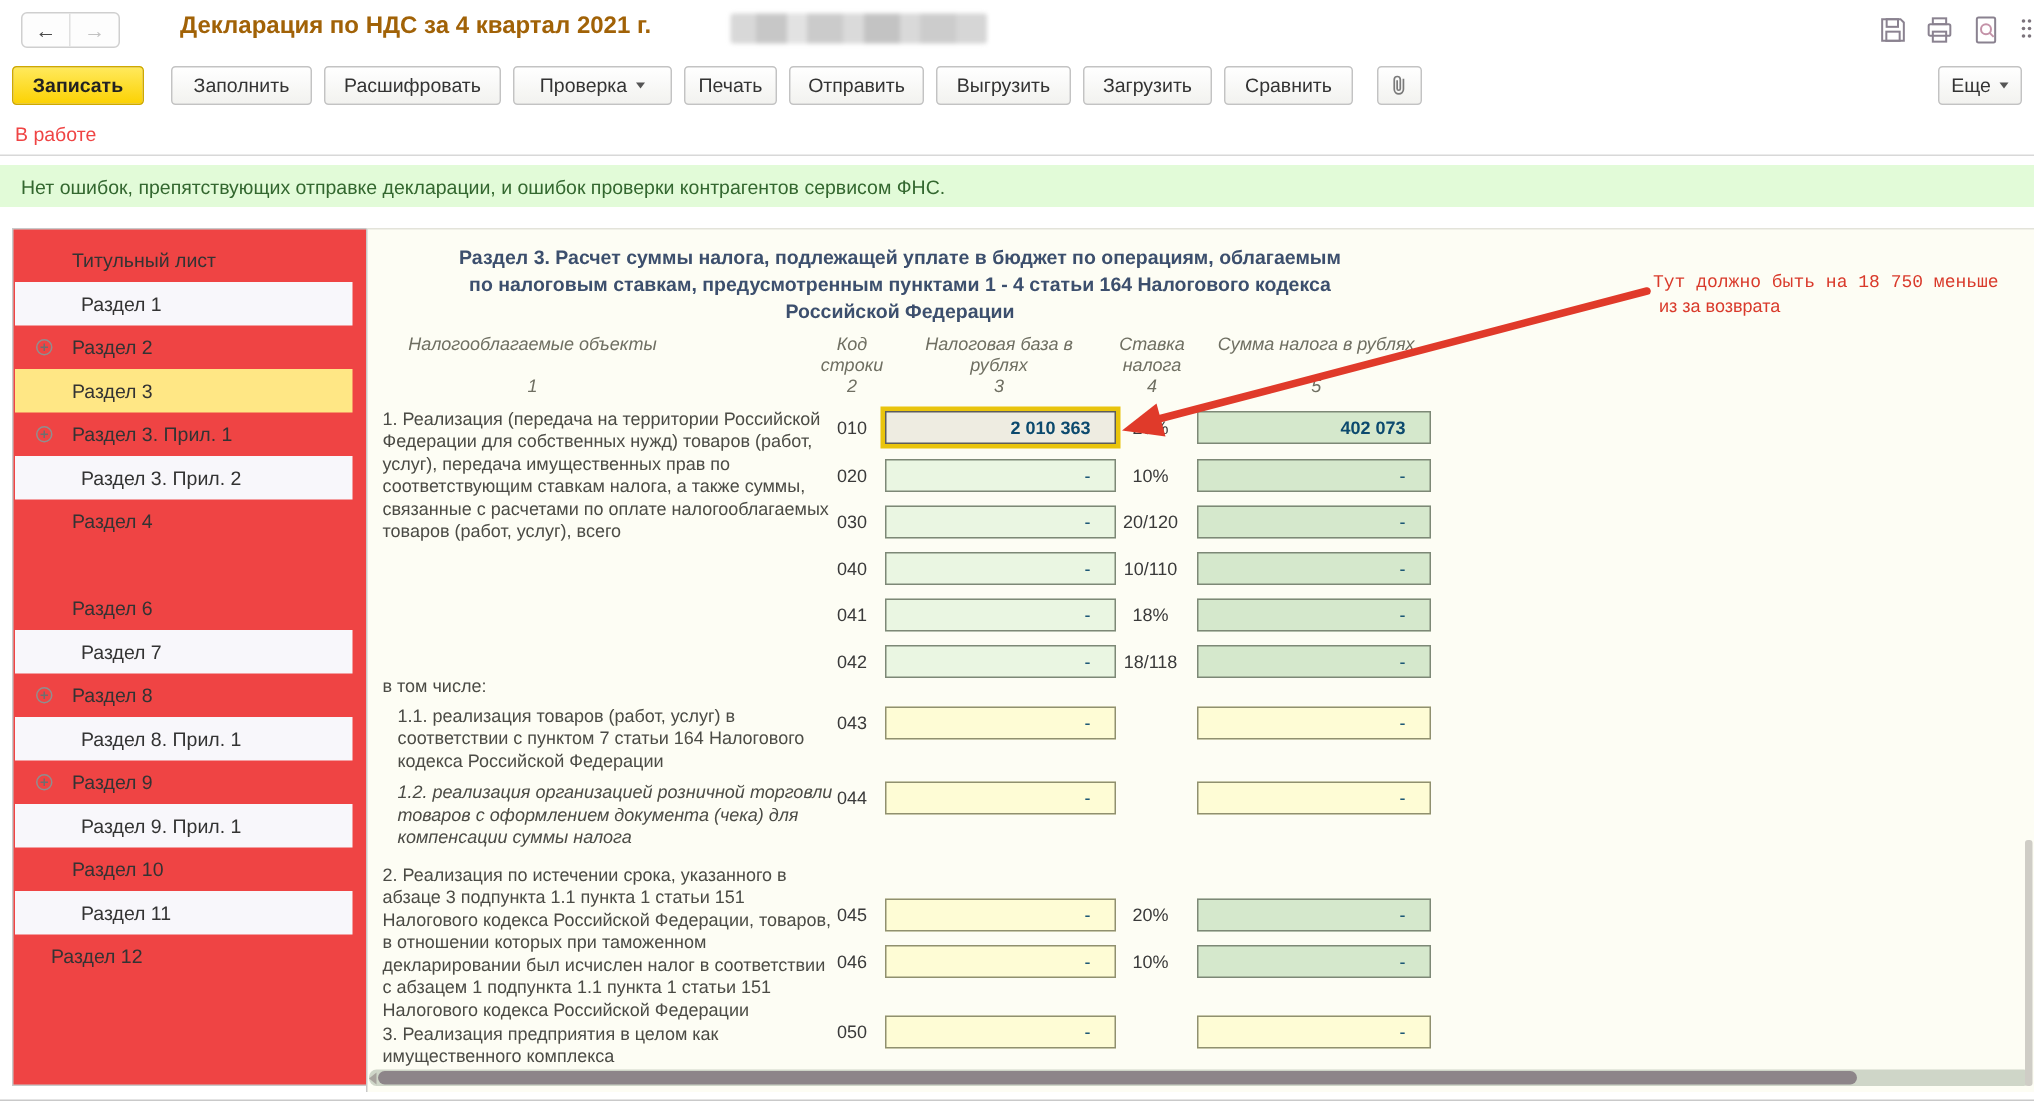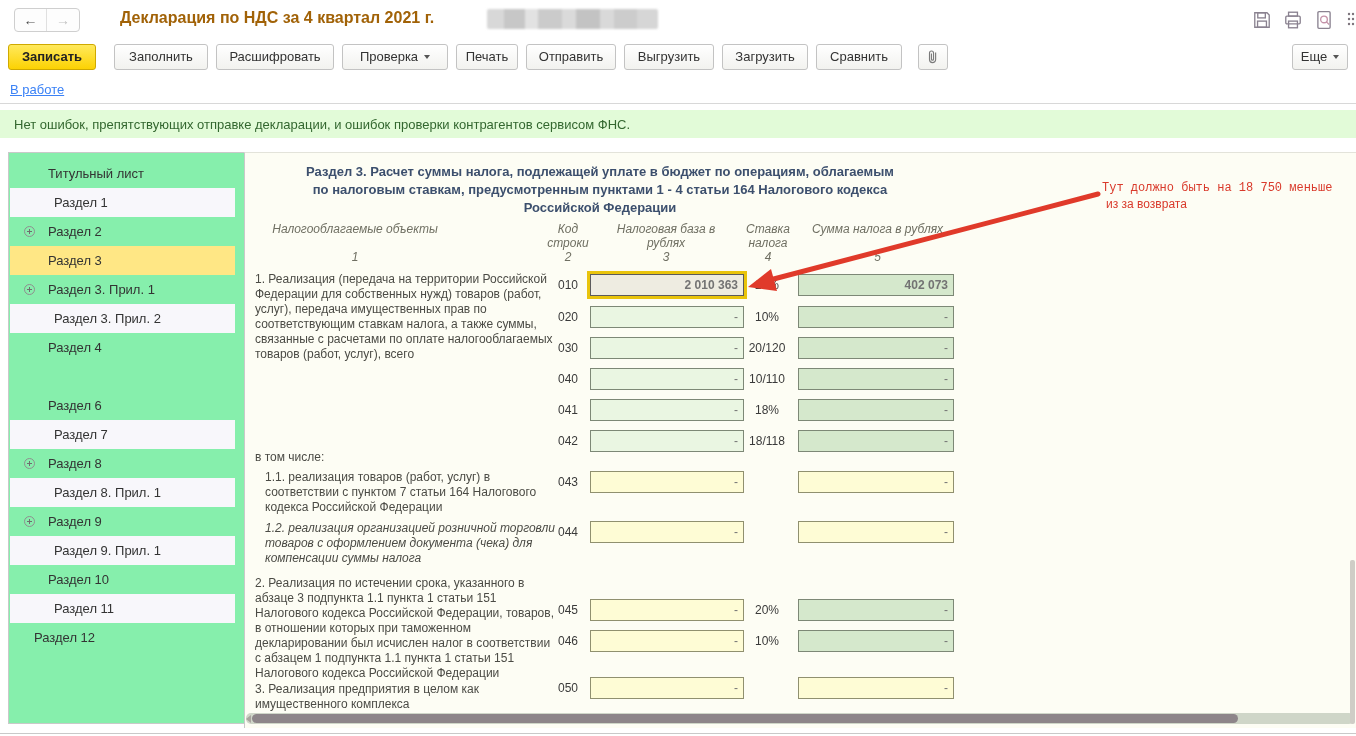--- a/index.html
+++ b/index.html
@@ -16,45 +16,45 @@
   .blurbox { left:487px; top:9px; width:171px; height:20px; border-radius:2px; filter:blur(1.3px);
     background:linear-gradient(90deg,#d8d8d8 0 10%,#c7c7c7 10% 22%,#e2e2e2 22% 30%,#cbcbcb 30% 44%,#dadada 44% 52%,#c3c3c3 52% 66%,#d9d9d9 66% 74%,#cccccc 74% 88%,#d6d6d6 88%); }
   .winicon { top:10px; width:20px; height:20px; cursor:default; }
 
   
   .btn { position:absolute; top:44px; height:26px; background:linear-gradient(#ffffff,#f2f2ef); border:1px solid #c3c3c3; border-radius:3px;
          font-size:13px; color:#333; text-align:center; line-height:24px; white-space:nowrap; }
   .btn.primary { background:linear-gradient(#ffe95c,#fcd203); border:1px solid #cfa900; font-weight:bold; color:#222; }
   .caret { display:inline-block; width:0; height:0; border-left:3.5px solid transparent; border-right:3.5px solid transparent; border-top:4px solid #555; margin-left:6px; vertical-align:2px; }
 
-  .statelink { left:10px; top:82px; font-size:13px; color:#3b82f6; text-decoration:underline; cursor:pointer; }
+  .statelink { left:10px; top:82px; font-size:13px; color:#ef4444; cursor:pointer; }
   .hsep { left:0; top:103px; width:1356px; height:1px; background:#d8d8d8; }
   .msgbar { left:0; top:110px; width:1356px; height:28px; background:#e2fbd8; }
   .msgbar span { position:absolute; left:14px; top:7px; font-size:13px; color:#33672f; }
 
   
-  .sidebar { left:8px; top:152px; width:251px; height:572px; background:#86efac; border:1px solid #c9c9c9; }
+  .sidebar { left:8px; top:152px; width:251px; height:572px; background:#ef4444; border:1px solid #c9c9c9; }
   .sitem { position:absolute; left:1px; width:225px; height:29px; line-height:29px; font-size:13px; color:#333; padding-left:38px; cursor:pointer; }
   .sitem.alt { background:#f8f7fb;padding-left:44px; }
   .sitem.selected { background:#ffe785; }
   .expicon { position:absolute; left:14px; top:9px; width:11px; height:11px; border:1px solid #8f8f8f; border-radius:50%; visibility:hidden; }
   .sitem.exp .expicon { visibility:visible; }
   .expicon::before { content:""; position:absolute; left:2px; right:2px; top:4px; height:1px; background:#6e6e6e; }
   .expicon::after  { content:""; position:absolute; top:2px; bottom:2px; left:4px; width:1px; background:#6e6e6e; }
 
   
   .mainpanel { left:244px; top:152px; width:1112px; height:576px; background:#fdfdf4; border-left:1px solid #c9c9c9; border-top:1px solid #e3e3da; }
   .stitle { position:absolute; left:270px; width:660px; text-align:center; font-size:13px; font-weight:bold; color:#3c4f6d; white-space:nowrap; }
   .chead { position:absolute; top:222px; font-style:italic; color:#6f6f62; font-size:12px; line-height:14px; text-align:center; }
   .cnum  { position:absolute; top:28px; left:0; width:100%; text-align:center; font-style:italic; color:#6f6f62; font-size:12px; }
 
   .frow { position:absolute; left:0; width:1000px; height:26px; }
   .code { position:absolute; left:558px; top:4px; font-size:12px; color:#3a3a3a; }
   .rate { position:absolute; left:742px; top:4px; width:50px; text-align:center; font-size:12px; color:#3a3a3a; }
-  .field { position:absolute; height:22px; border:1px solid #7d8876; font-size:12px; line-height:20px; text-align:right; padding-right:5px; color:#737373; cursor:text; }
+  .field { position:absolute; height:22px; border:1px solid #7d8876; font-size:12px; line-height:20px; text-align:right; padding-right:16px; color:#0c4a6e; cursor:text; }
   .fbase { left:590px; width:154px; }
   .fsum  { left:798px; width:156px; }
   .glight { background:#eaf6e2; }
   .gdark  { background:#d5e8cc; }
   .yellow { background:#fefcd5; border-color:#90906f; }
   .focused { background:#eeece1; border:1px solid #5c5c5c; box-shadow:0 0 0 3px #e9c40c; font-weight:bold; }
   .vbold { font-weight:bold; }
 
   .desc { position:absolute; font-size:12px; line-height:15px; color:#4b4b45; width:300px; }
 

